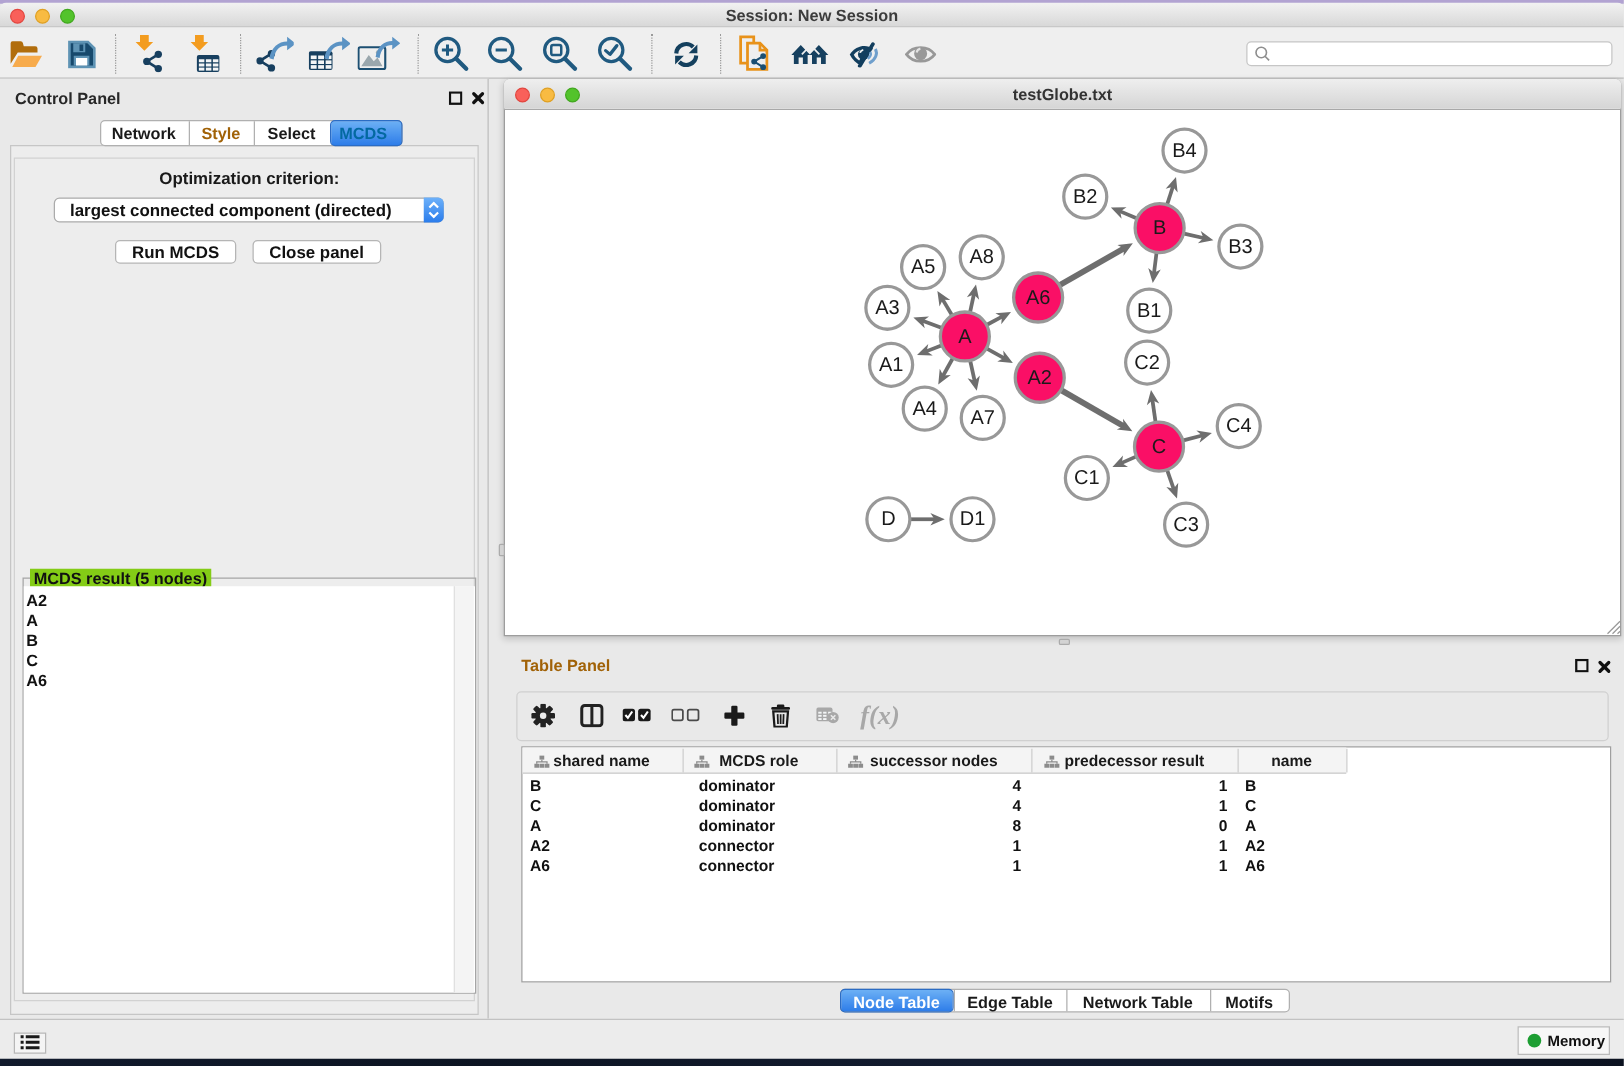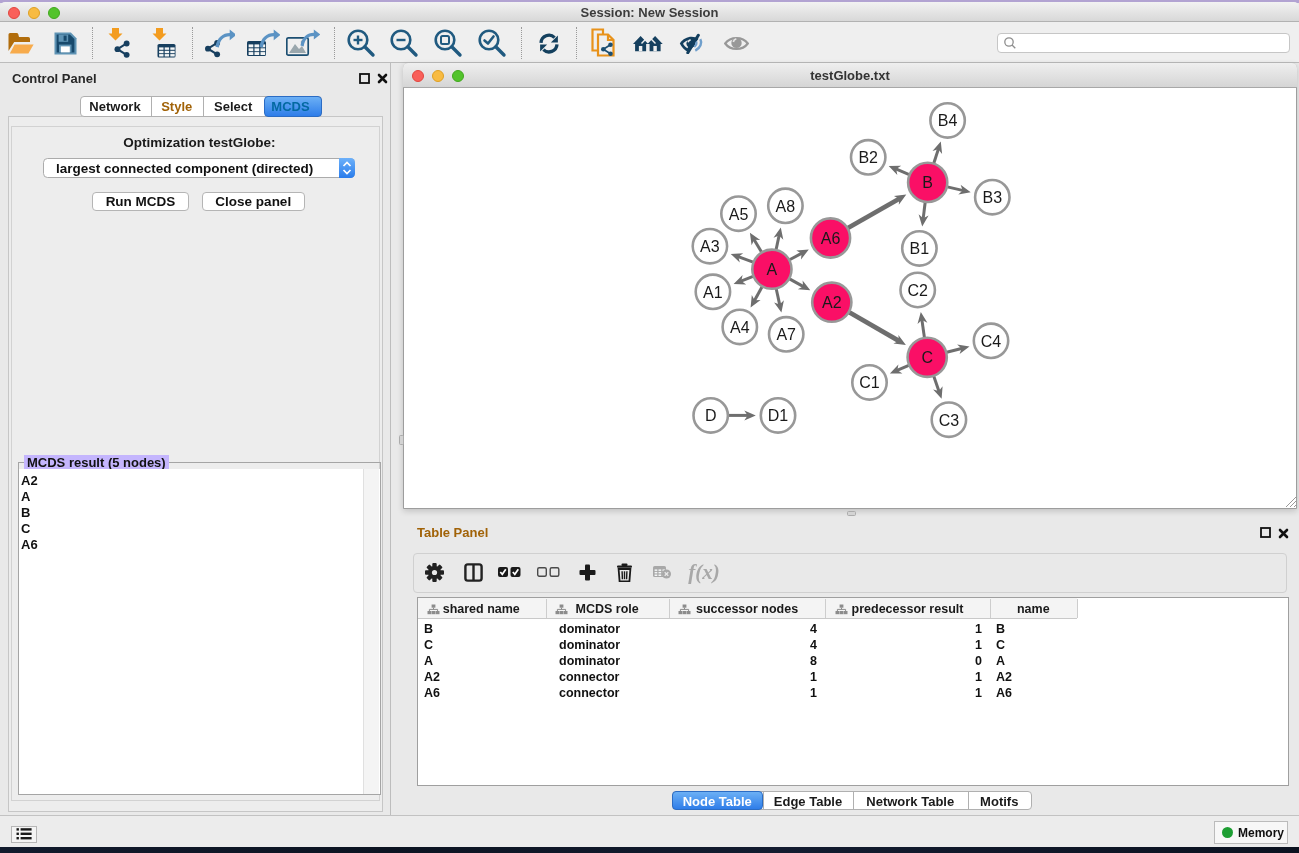--- a/index.html
+++ b/index.html
@@ -205,34 +205,34 @@
 <div class="a" style="left:8px;top:116px;width:375px;height:696px;background:#ededed;border:1px solid #c6c6c6;"></div>
 <div class="a" style="left:11px;top:126px;width:369px;height:675px;background:#ededed;border:1px solid #d2d2d2;"></div>
 <div class="a" style="left:79.5px;top:96px;width:242px;height:21px;background:#fff;border:1px solid #b0b0b0;border-radius:4px;"></div>
 <div class="txt" style="left:79.5px;top:99px;width:71px;text-align:center;font-size:13px;color:#1a1a1a;">Network</div>
 <div class="a" style="left:150.5px;top:97px;width:0;height:19px;border-left:1px solid #b0b0b0;"></div>
 <div class="txt" style="left:150.5px;top:99px;width:52.5px;text-align:center;font-size:13px;color:#a16207;">Style</div>
 <div class="a" style="left:203px;top:97px;width:0;height:19px;border-left:1px solid #b0b0b0;"></div>
 <div class="txt" style="left:203px;top:99px;width:60.5px;text-align:center;font-size:13px;color:#1a1a1a;">Select</div>
 <div class="a" style="left:263.5px;top:96px;width:58.5px;height:21px;background:linear-gradient(#6cb0f5,#2e7de9);border:1px solid #2b6cc4;border-radius:4px;"></div>
 <div class="txt" style="left:263.5px;top:99px;width:54px;text-align:center;font-size:13px;color:#0369a1;">MCDS</div>
-<div class="txt" style="left:0;top:135px;width:399px;text-align:center;font-size:13.5px;color:#1a1a1a;">Optimization testGlobe:</div>
+<div class="txt" style="left:0;top:135px;width:399px;text-align:center;font-size:13.5px;color:#1a1a1a;">Optimization criterion:</div>
 <div class="a" style="left:43px;top:158px;width:312px;height:20px;background:#fff;border:1px solid #ababab;border-radius:4.5px;"></div>
 <div class="txt" style="left:56px;top:161px;font-size:13.5px;color:#111;">largest connected component (directed)</div>
 <div class="a" style="left:339px;top:158px;width:16px;height:20px;background:linear-gradient(#6db1fa,#2a7ceb);border-radius:0 4.5px 4.5px 0;"></div>
 <svg class="a" style="left:341px;top:161px;" width="12" height="14" viewBox="0 0 12 14">
     <path d="M2.5 5 L6 1.5 L9.5 5" fill="none" stroke="#fff" stroke-width="1.7"></path>
     <path d="M2.5 9 L6 12.5 L9.5 9" fill="none" stroke="#fff" stroke-width="1.7"></path>
   </svg>
 <div class="a" style="left:92px;top:191.5px;width:97px;height:19.5px;background:#fff;border:1px solid #b5b5b5;border-radius:4px;"></div>
 <div class="txt" style="left:92px;top:194px;width:97px;text-align:center;font-size:13.5px;color:#111;">Run MCDS</div>
 <div class="a" style="left:201.5px;top:191.5px;width:103.5px;height:19.5px;background:#fff;border:1px solid #b5b5b5;border-radius:4px;"></div>
 <div class="txt" style="left:201.5px;top:194px;width:103.5px;text-align:center;font-size:13.5px;color:#111;">Close panel</div>
 <div class="a" style="left:17.5px;top:462px;width:363px;height:333px;border:1px solid #a5a5a5;"></div>
-<div class="txt" style="left:24px;top:455px;font-size:13px;color:#111;background:#c4b5fd;padding:0 3px;">MCDS result (5 nodes)</div>
+<div class="txt" style="left:24px;top:455px;font-size:13px;color:#111;background:#84cc16;padding:0 3px;">MCDS result (5 nodes)</div>
 <div class="a" style="left:18.5px;top:468.5px;width:361px;height:325.5px;background:#fff;"></div>
 <div class="a" style="left:363px;top:468.5px;width:16px;height:325.5px;background:#f4f4f4;border-left:1px solid #e0e0e0;"></div>
 <div class="txt" style="left:21px;top:473px;font-size:13px;color:#111;">A2</div>
 <div class="txt" style="left:21px;top:489px;font-size:13px;color:#111;">A</div>
 <div class="txt" style="left:21px;top:505px;font-size:13px;color:#111;">B</div>
 <div class="txt" style="left:21px;top:521px;font-size:13px;color:#111;">C</div>
 <div class="txt" style="left:21px;top:537px;font-size:13px;color:#111;">A6</div>
 <div class="a" style="left:403px;top:63px;width:894px;height:446px;background:#fff;border:1px solid #9d9d9d;border-radius:5px 5px 0 0;box-shadow:0 2px 6px rgba(0,0,0,0.18);"></div>
 <div class="a" style="left:403px;top:63px;width:894px;height:25px;background:linear-gradient(#efefef,#d5d5d5);border-bottom:1px solid #a8a8a8;border-radius:5px 5px 0 0;"></div>
 <div class="tl" style="left:411.5px;top:69.5px;background:#f9605a;border:0.5px solid #e2463f;"></div>

